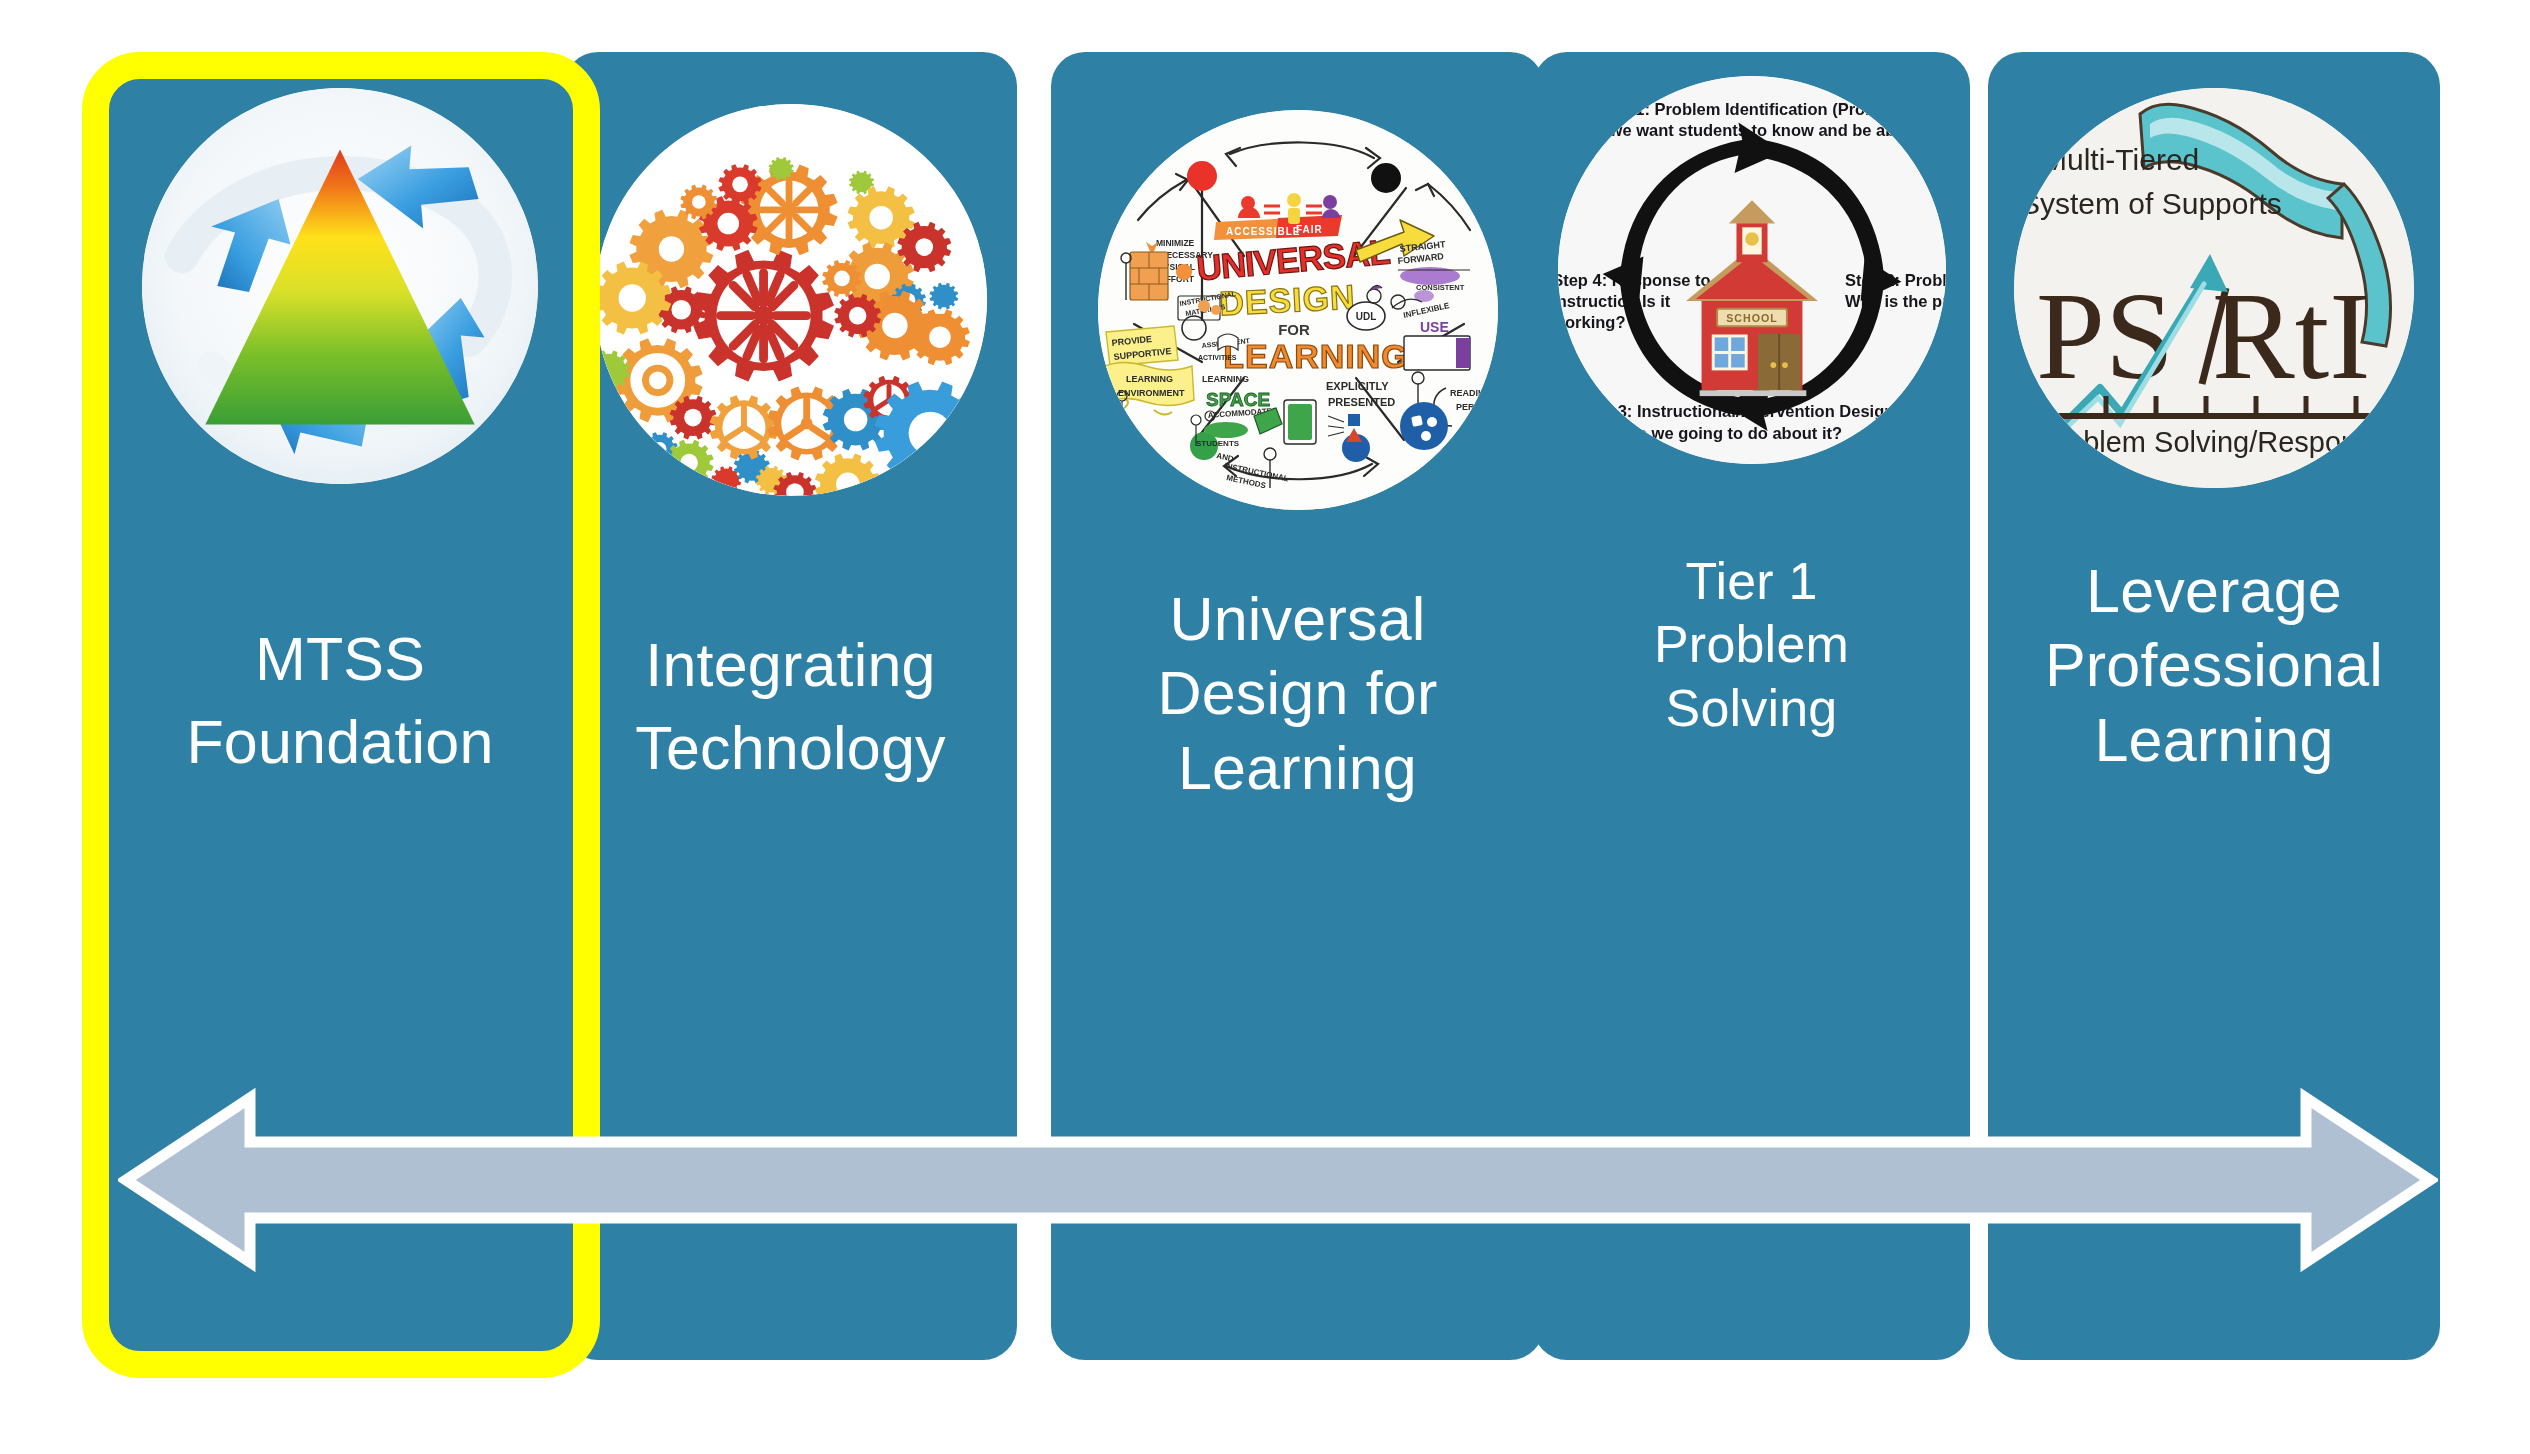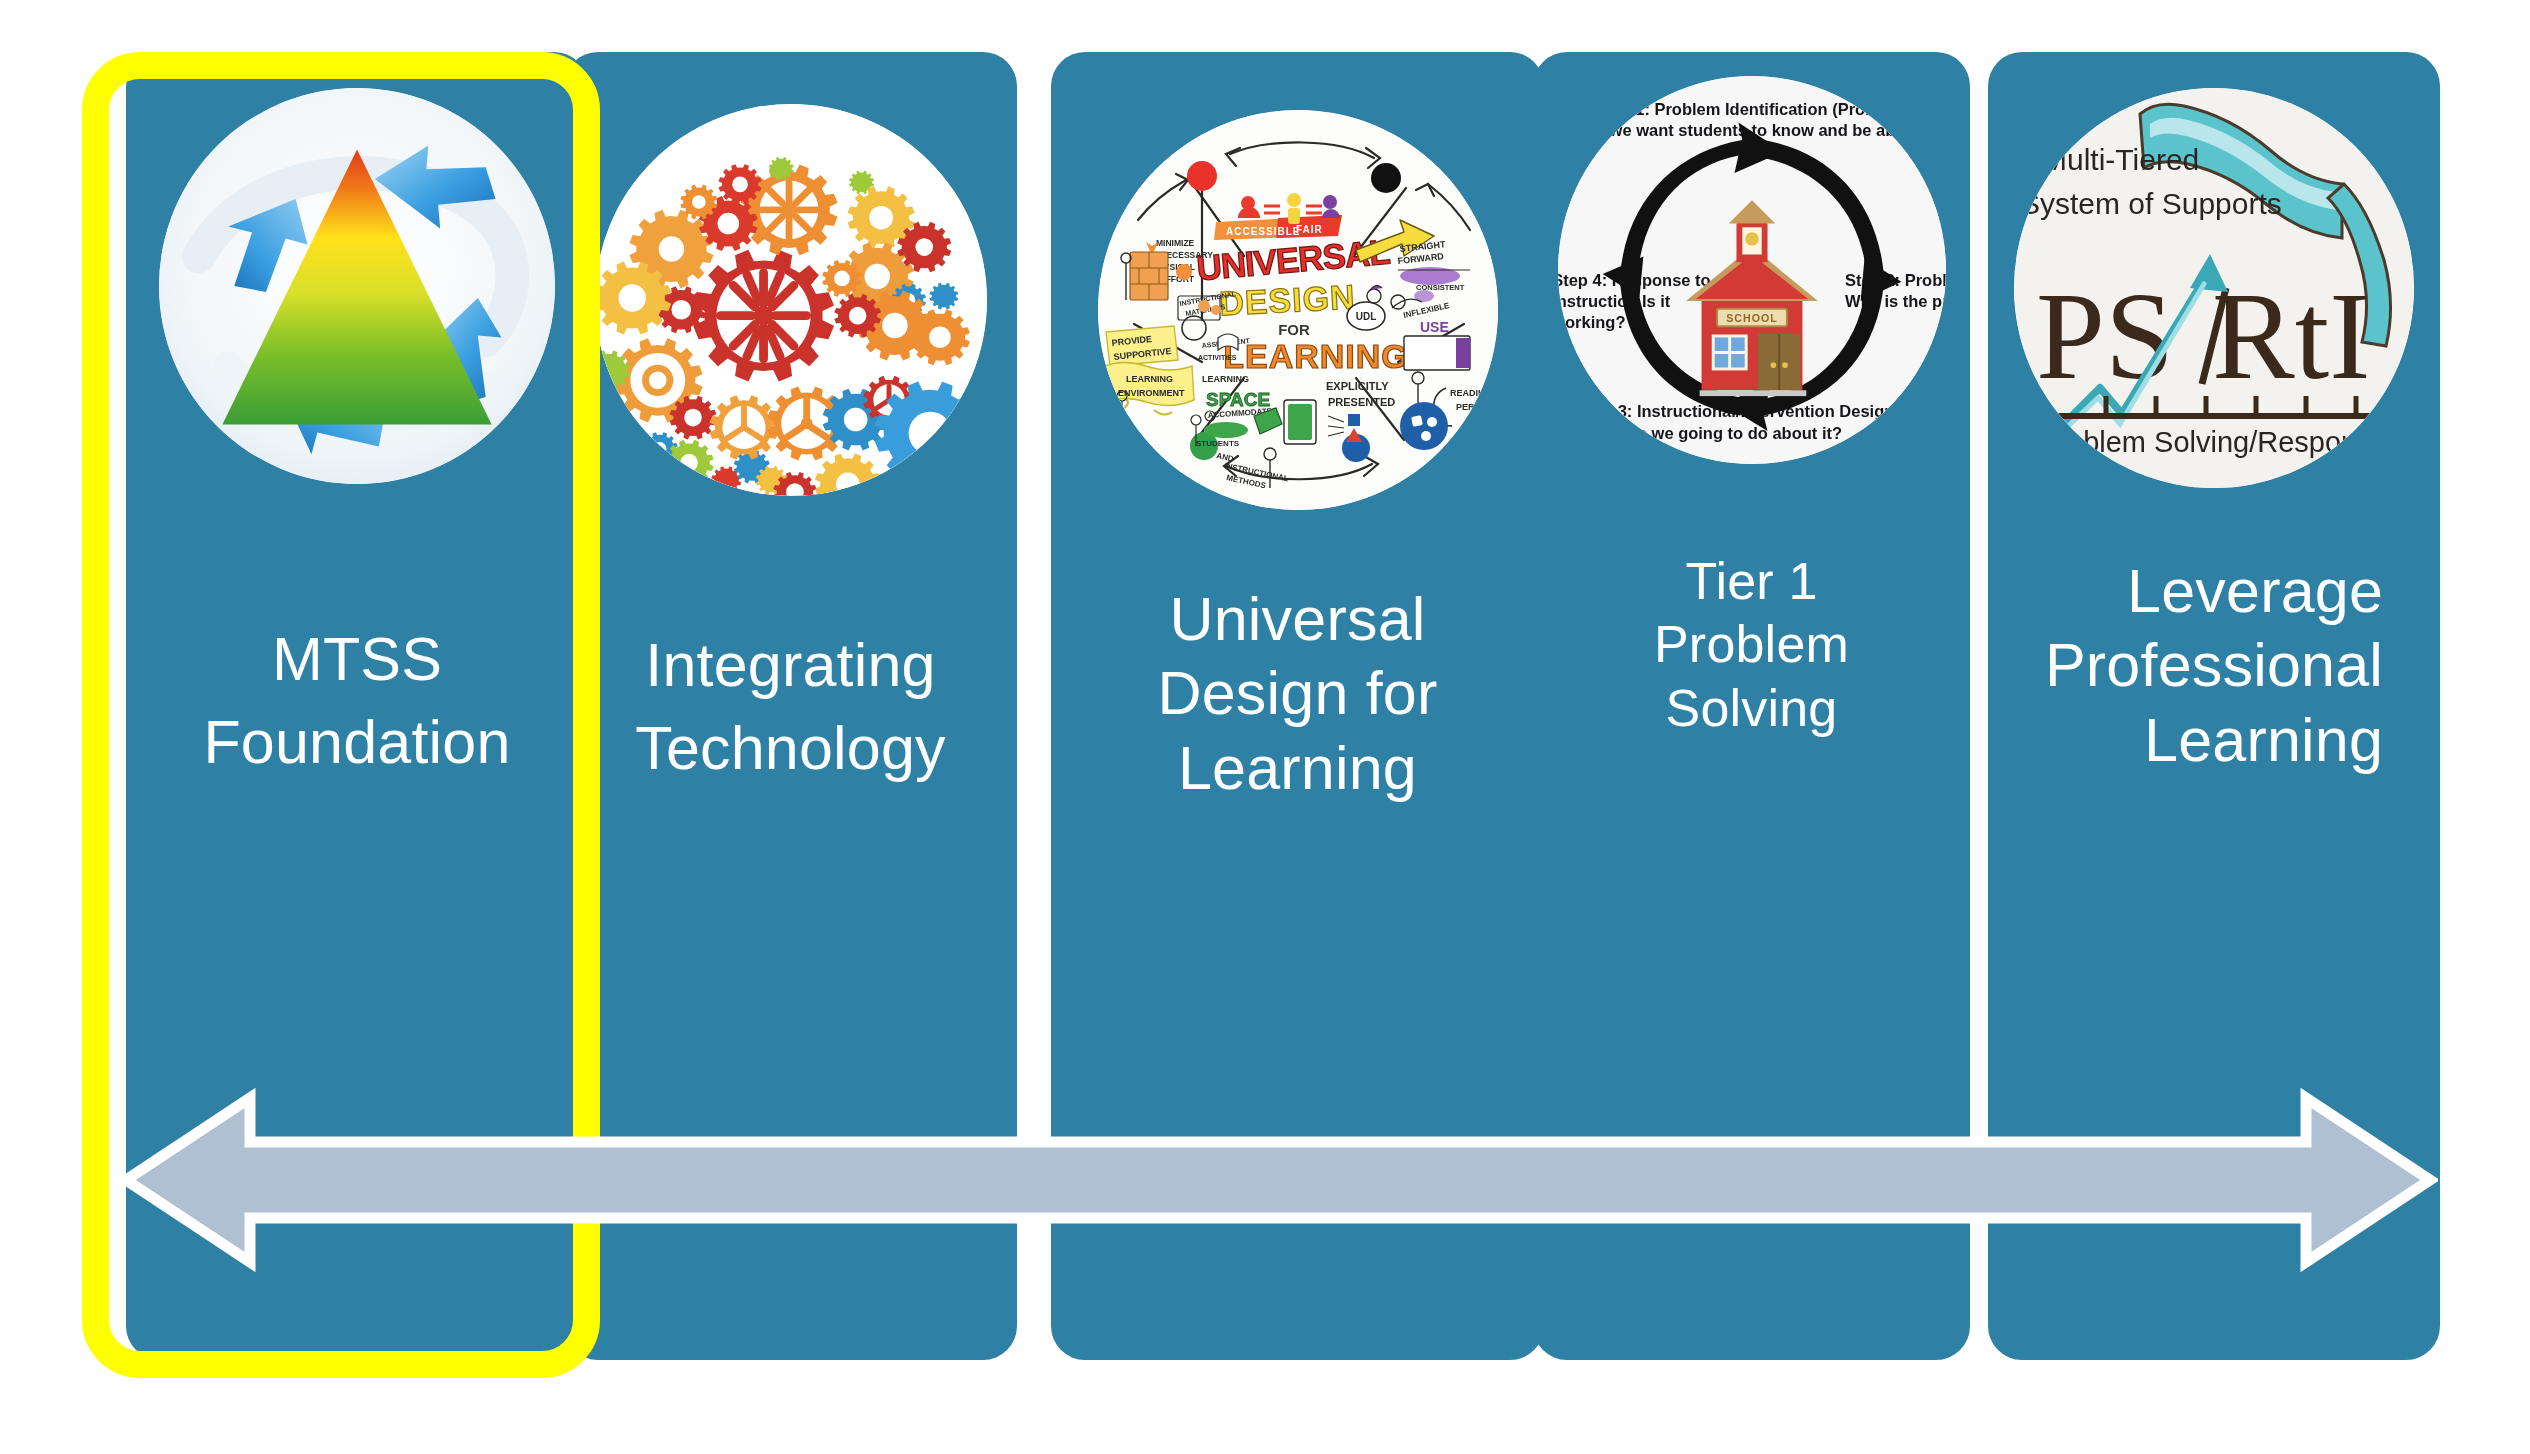--- a/index.html
+++ b/index.html
@@ -15,21 +15,21 @@
     border:27px solid #ffff00;border-radius:58px;box-sizing:border-box;
     background:transparent;z-index:5;
   }
 
   
   .panel{
     position:absolute;top:52px;height:1308px;
     background:#2e80a4;border-radius:34px;box-sizing:border-box;
     display:flex;flex-direction:column;align-items:center;z-index:3;
   }
-  .panel.p1{left:126px;width:462px;}
+  .panel.p1{left:109px;width:462px;}
   .panel.p2{left:564px;width:453px;}
   .panel.p3{left:1051px;width:493px;}
   .panel.p4{left:1533px;width:437px;}
   .panel.p5{left:1988px;width:452px;}
 
   
   .circle-wrap{
     position:relative;margin-top:36px;border-radius:50%;
     background:#ffffff;overflow:hidden;flex:none;
   }
@@ -43,21 +43,21 @@
   
   .panel-label{
     color:#ffffff;text-align:center;font-weight:400;
     line-height:1.06;letter-spacing:0.2px;
     white-space:pre-line;user-select:none;
   }
   .p1 .panel-label{font-size:61px;margin-top:134px;line-height:1.36;}
   .p2 .panel-label{font-size:61px;margin-top:128px;line-height:1.36;}
   .p3 .panel-label{font-size:61px;margin-top:72px;line-height:1.22;}
   .p4 .panel-label{font-size:52px;margin-top:86px;line-height:1.22;}
-  .p5 .panel-label{font-size:61px;margin-top:66px;line-height:1.22;text-align:right;}
+  .p5 .panel-label{font-size:61px;margin-top:66px;line-height:1.22;}
 
   
   .arrow-layer{
     position:absolute;left:118px;top:1080px;width:2320px;height:200px;z-index:8;
     pointer-events:none;
   }
   .arrow-layer svg{display:block;width:100%;height:100%;}
 </style>
 </head>
 <body>

